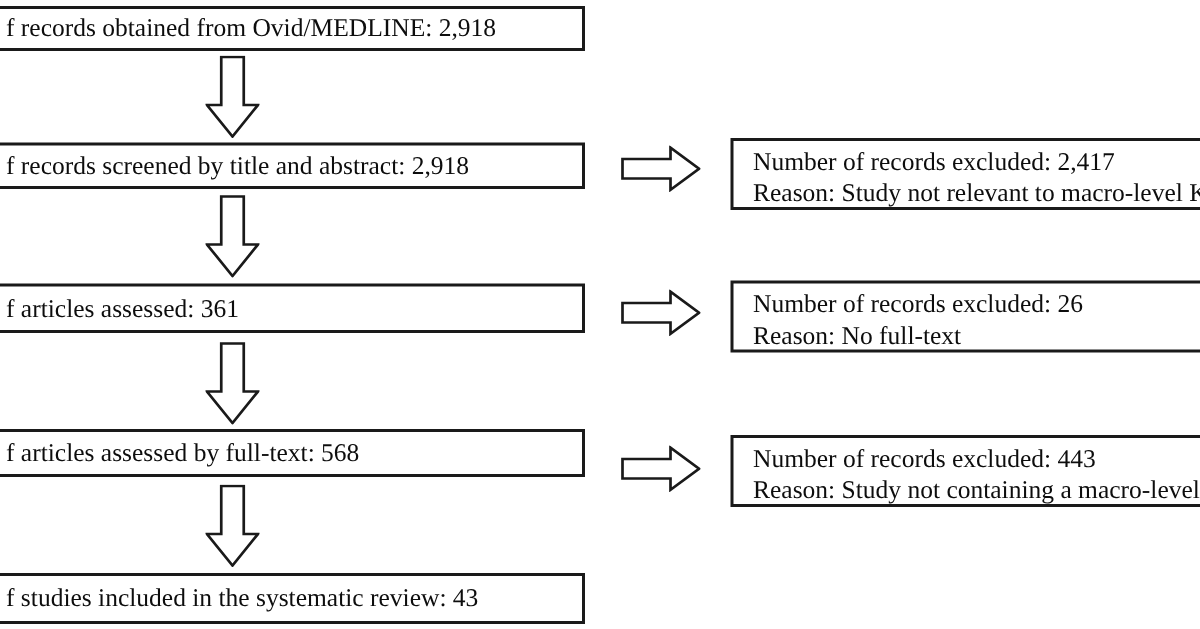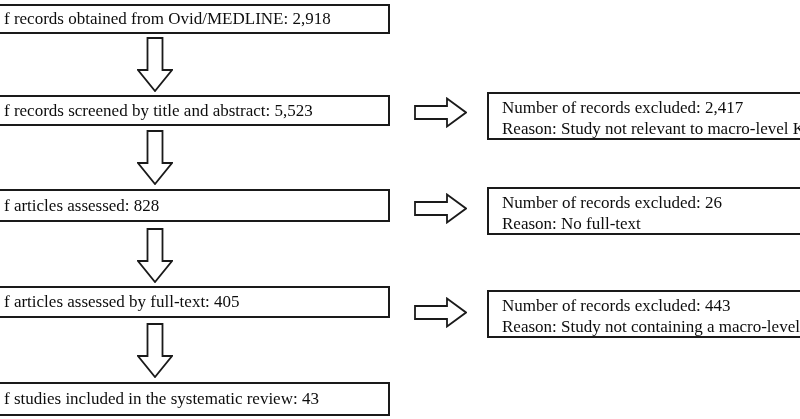--- a/index.html
+++ b/index.html
@@ -87,41 +87,41 @@
     <span>f records obtained from Ovid/MEDLINE: 2,918</span>
   </div>
 
   <div class="darrow a1">
     <svg viewBox="0 0 36 55" preserveAspectRatio="none">
       <polygon class="arrow-shape" points="10.5,1 25.5,1 25.5,33 35,33 18,54 1,33 10.5,33"></polygon>
     </svg>
   </div>
 
   <div class="lbox b2">
-    <span>f records screened by title and abstract: 5,523</span>
+    <span>f records screened by title and abstract: 2,918</span>
   </div>
 
   <div class="darrow a2">
     <svg viewBox="0 0 36 55" preserveAspectRatio="none">
       <polygon class="arrow-shape" points="10.5,1 25.5,1 25.5,33 35,33 18,54 1,33 10.5,33"></polygon>
     </svg>
   </div>
 
   <div class="lbox b3">
-    <span>f articles assessed: 828</span>
+    <span>f articles assessed: 361</span>
   </div>
 
   <div class="darrow a3">
     <svg viewBox="0 0 36 55" preserveAspectRatio="none">
       <polygon class="arrow-shape" points="10.5,1 25.5,1 25.5,33 35,33 18,54 1,33 10.5,33"></polygon>
     </svg>
   </div>
 
   <div class="lbox b4">
-    <span>f articles assessed by full-text: 405</span>
+    <span>f articles assessed by full-text: 568</span>
   </div>
 
   <div class="darrow a4">
     <svg viewBox="0 0 36 55" preserveAspectRatio="none">
       <polygon class="arrow-shape" points="10.5,1 25.5,1 25.5,33 35,33 18,54 1,33 10.5,33"></polygon>
     </svg>
   </div>
 
   <div class="lbox b5">
     <span>f studies included in the systematic review: 43</span>

